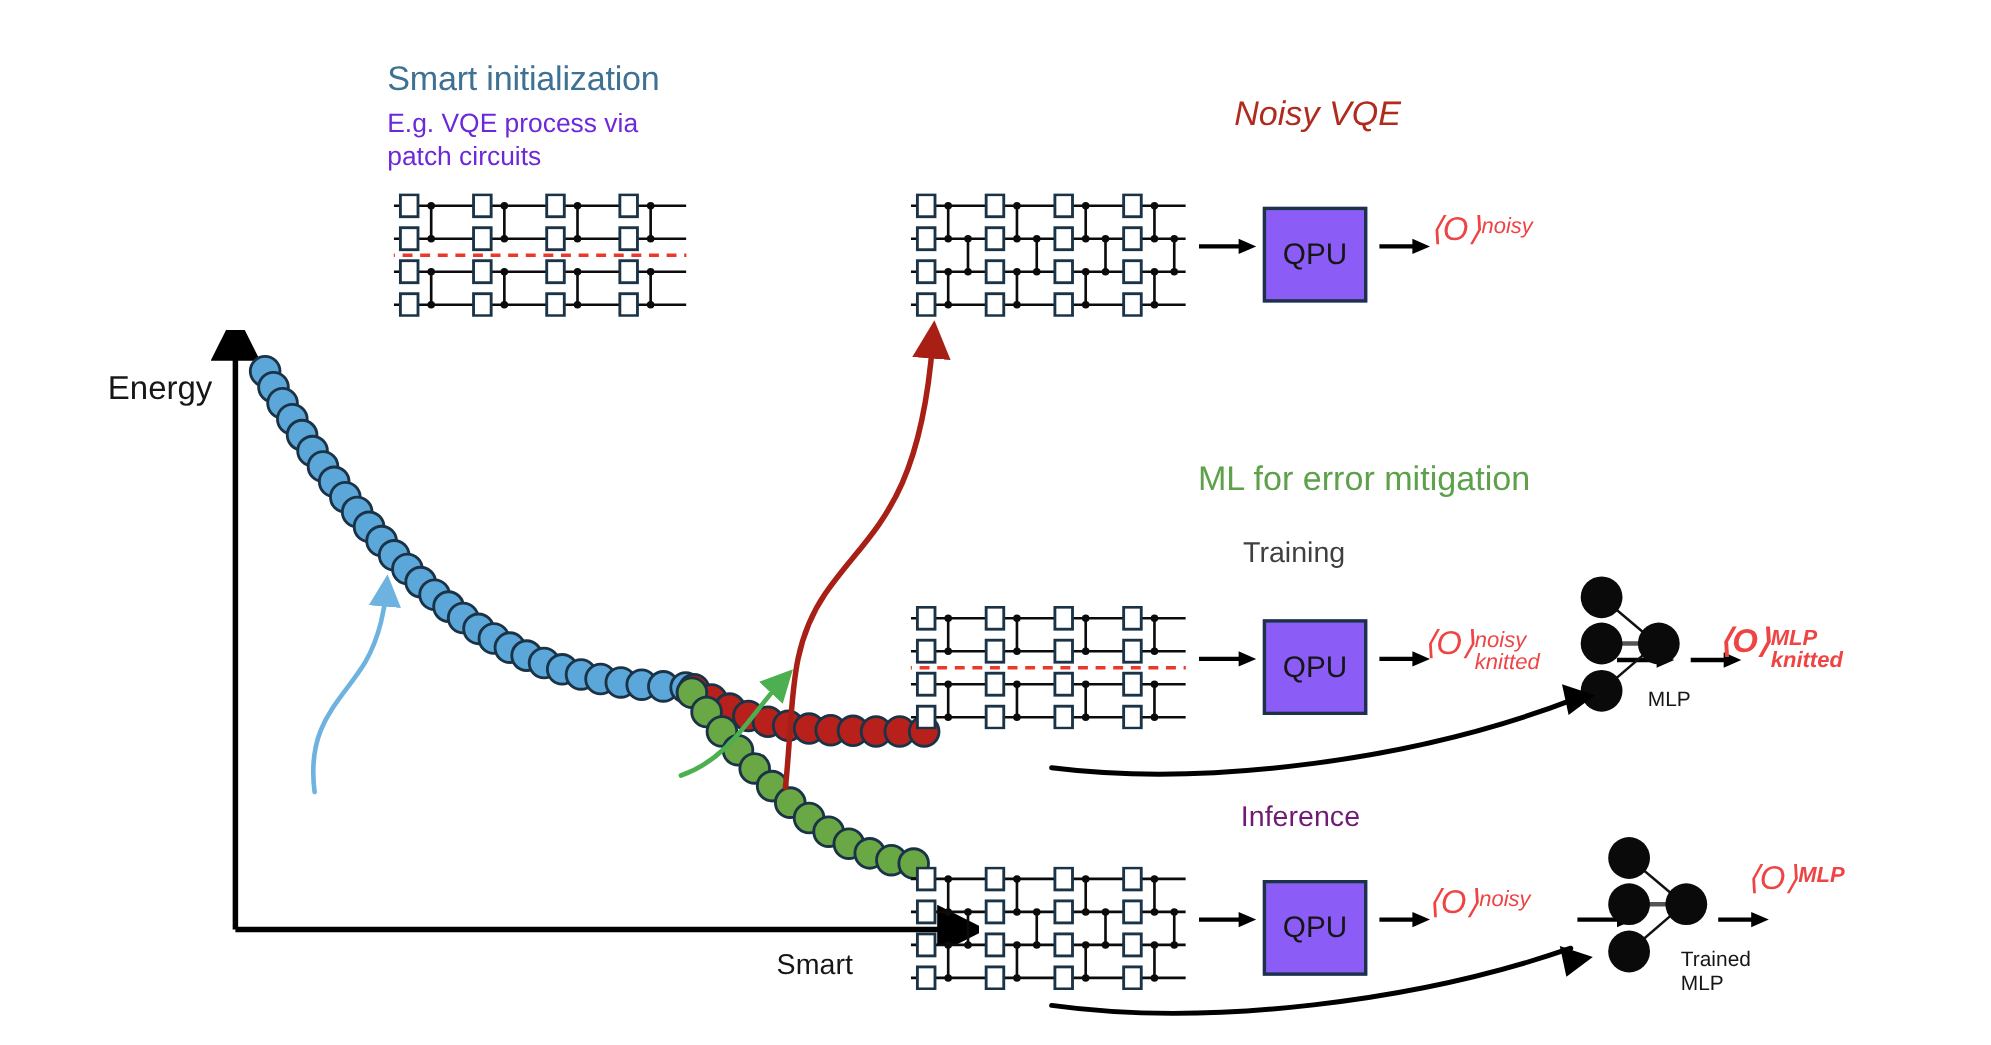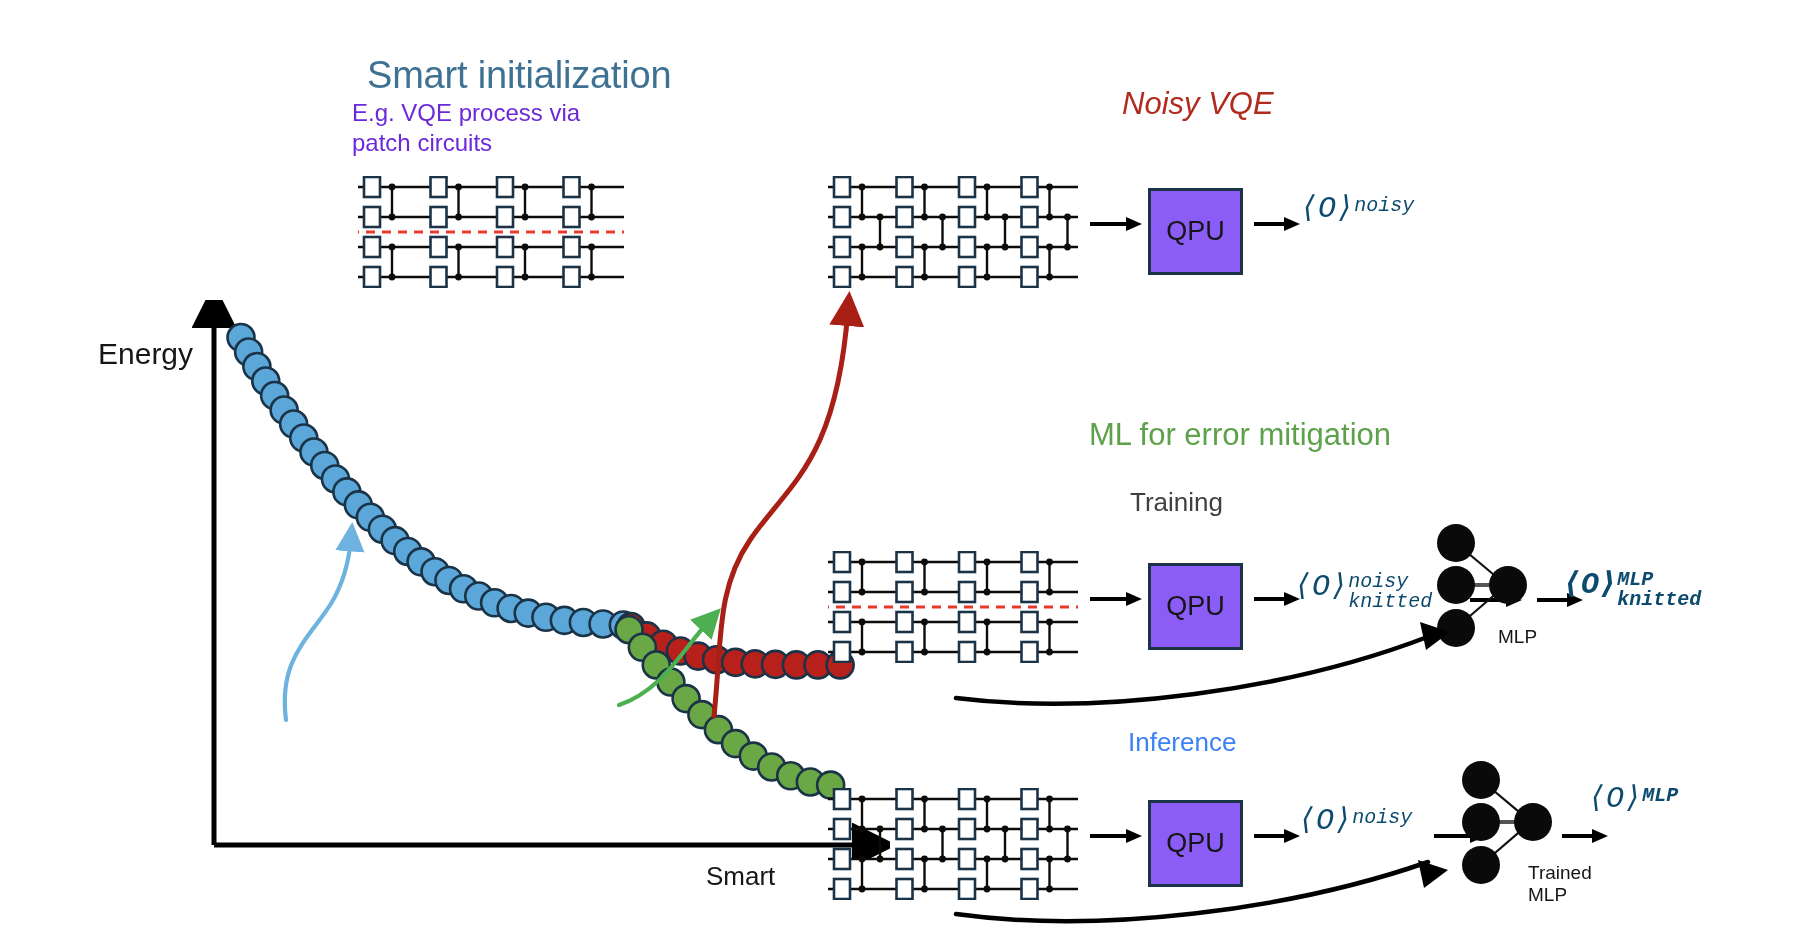--- a/index.html
+++ b/index.html
@@ -13,25 +13,24 @@
     position: relative;
     font-family: "Liberation Sans", sans-serif;
     color: #161616;
     overflow: hidden;
   }
   .abs { position: absolute; }
 
   
   .h-smart {
     left: 352px; top: 54px;
-    font-size: 38px;
+    font-size: 31px;
     color: #3f7193;
     letter-spacing: -0.2px;
     white-space: nowrap;
-    margin-left: 15px;
   }
   .sub-smart {
     left: 352px; top: 98px;
     font-size: 24px;
     color: #6d28d9;
     line-height: 30px;
     width: 260px;
   }
   .h-noisy {
     left: 1122px; top: 86px;
@@ -48,21 +47,21 @@
   }
   .h-training {
     left: 1130px; top: 487px;
     font-size: 26px;
     color: #404040;
     white-space: nowrap;
   }
   .h-inference {
     left: 1128px; top: 727px;
     font-size: 26px;
-    color: #3b82f6;
+    color: #701a75;
     white-space: nowrap;
   }
 
   
   .lbl-energy {
     left: 98px; top: 337px;
     font-size: 30px;
     white-space: nowrap;
   }
   .lbl-steps {
@@ -81,23 +80,23 @@
     font-size: 27px;
     color: #161616;
     box-sizing: border-box;
   }
   .qpu-1 { left: 1148px; top: 188px; width: 95px; height: 87px; }
   .qpu-2 { left: 1148px; top: 563px; width: 95px; height: 87px; }
   .qpu-3 { left: 1148px; top: 800px; width: 95px; height: 87px; }
 
   
   .math {
-    font-family: Liberation Mono, monospace;
+    font-family: Liberation Sans, sans-serif;
     font-style: italic;
-    color: #0c4a6e;
+    color: #ef4444;
     white-space: nowrap;
     line-height: 1;
   }
   .math .base { font-size: 30px; }
   .math .sup  { font-size: 20px; vertical-align: super; }
   .stack {
     display: inline-block;
     vertical-align: middle;
     text-align: left;
     font-size: 20px;

